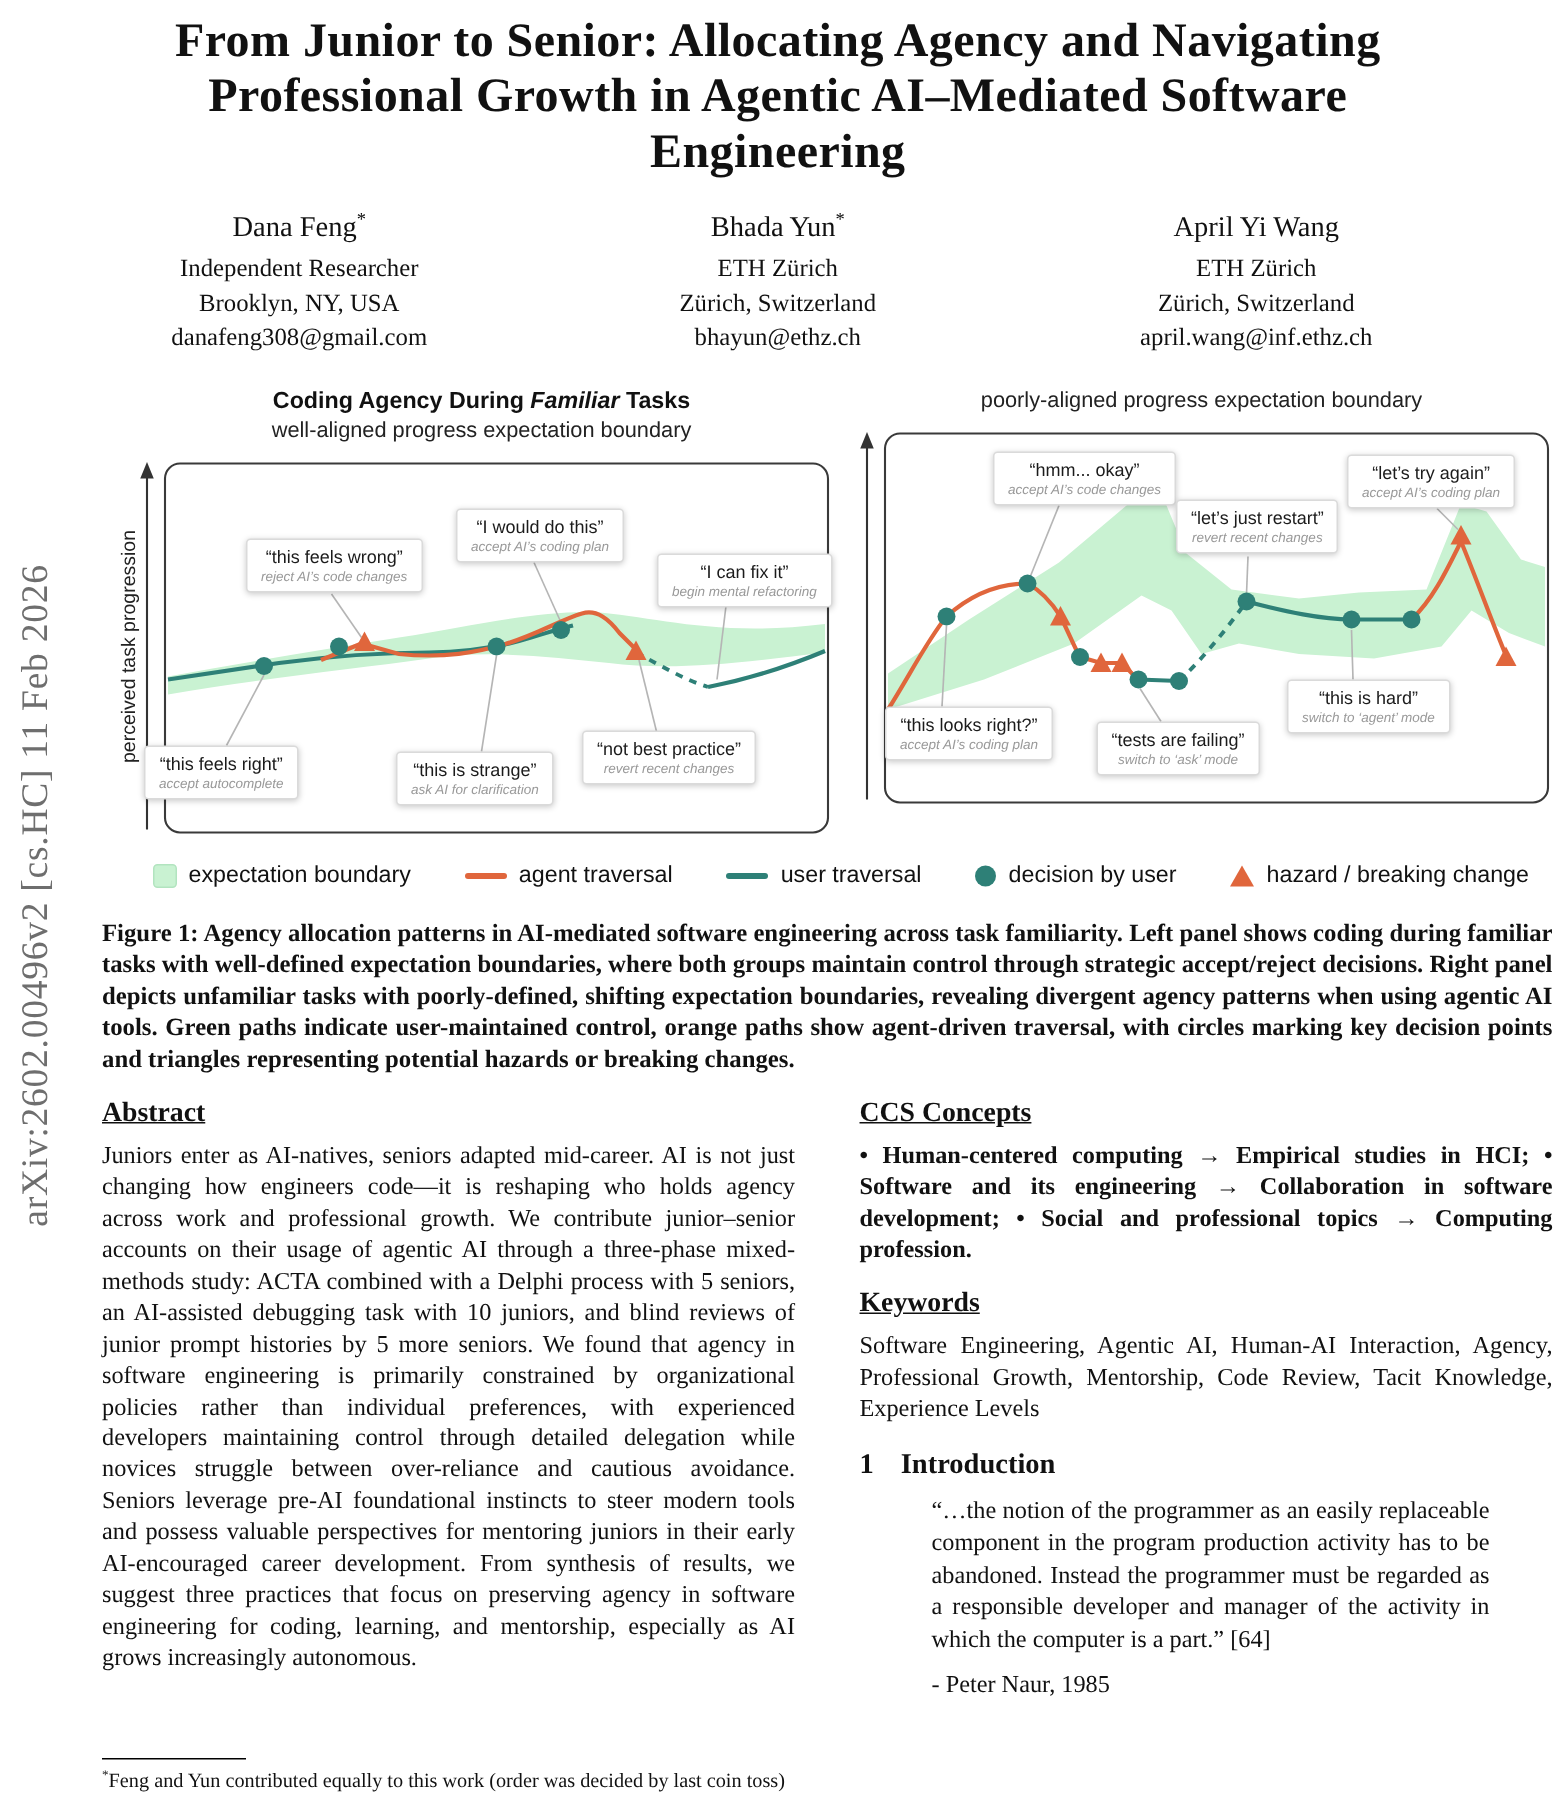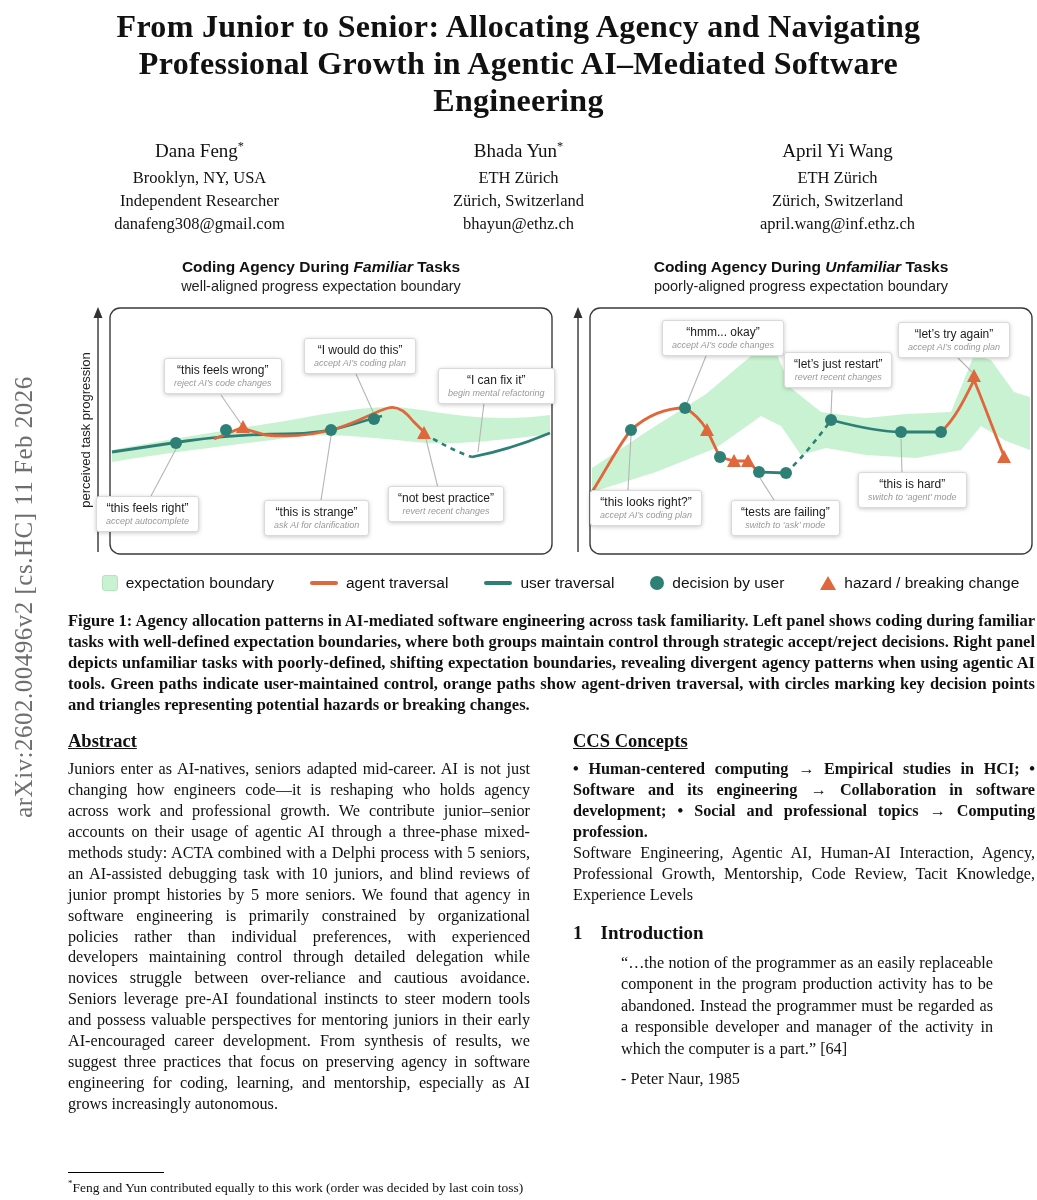--- a/index.html
+++ b/index.html
@@ -94,22 +94,22 @@
 
 <div class="page">
 
   <div class="watermark">arXiv:2602.00496v2  [cs.HC]  11 Feb 2026</div>
 
   <div class="title">From Junior to Senior: Allocating Agency and Navigating Professional Growth in Agentic AI–Mediated Software Engineering</div>
 
   <div class="authors">
     <div class="author">
       <div class="name"><span>Dana Feng</span><sup>*</sup></div>
+      <div class="line">Independent Researcher</div>
       <div class="line">Brooklyn, NY, USA</div>
-      <div class="line">Independent Researcher</div>
       <div class="line">danafeng308@gmail.com</div>
     </div>
     <div class="author">
       <div class="name"><span>Bhada Yun</span><sup>*</sup></div>
       <div class="line">ETH Zürich</div>
       <div class="line">Zürich, Switzerland</div>
       <div class="line">bhayun@ethz.ch</div>
     </div>
     <div class="author">
       <div class="name"><span>April Yi Wang</span><sup></sup></div>
@@ -184,21 +184,20 @@
             <div class="a">ask AI for clarification</div>
           </div>
           <div class="co" style="left:302px; top:186px;">
             <div class="q">“not best practice”</div>
             <div class="a">revert recent changes</div>
           </div>
         </div>
       </div>
 
       <div class="panel">
-        <div class="panel-title"><span>Coding Agency During </span><span class="em">Unfamiliar</span><span> Tasks</span></div>
         <div class="panel-subtitle">poorly-aligned progress expectation boundary</div>
         <div class="plot">
           <svg width="470" height="262" viewBox="0 0 470 262">
             <line x1="12" y1="252" x2="12" y2="16" stroke="#333" stroke-width="1.4"></line>
             <polygon points="12,7 7.5,18 16.5,18" fill="#333"></polygon>
             <rect x="24" y="8" width="442" height="246" rx="10" fill="#ffffff" stroke="#3a3a3a" stroke-width="1.4"></rect>
 
             <path d="M26,168 L80,132 L140,94 L185,56 L205,40 L225,88 L255,112 L300,118 L340,114 L385,112 L408,55 L425,60 L448,92 L464,97
                      L464,150 L440,141 L415,126 L395,150 L350,158 L300,155 L260,148 L235,155 L215,126 L195,116 L150,148 L90,172 L26,192 Z" fill="#c9f2d2"></path>
 
@@ -296,20 +295,21 @@
 
     <div class="col">
       <div class="h2">Abstract</div>
       <div class="body-p">Juniors enter as AI-natives, seniors adapted mid-career. AI is not just changing how engineers code—it is reshaping who holds agency across work and professional growth. We contribute junior–senior accounts on their usage of agentic AI through a three-phase mixed-methods study: ACTA combined with a Delphi process with 5 seniors, an AI-assisted debugging task with 10 juniors, and blind reviews of junior prompt histories by 5 more seniors. We found that agency in software engineering is primarily constrained by organizational policies rather than individual preferences, with experienced developers maintaining control through detailed delegation while novices struggle between over-reliance and cautious avoidance. Seniors leverage pre-AI foundational instincts to steer modern tools and possess valuable perspectives for mentoring juniors in their early AI-encouraged career development. From synthesis of results, we suggest three practices that focus on preserving agency in software engineering for coding, learning, and mentorship, especially as AI grows increasingly autonomous.</div>
     </div>
 
     <div class="col">
       <div class="h2">CCS Concepts</div>
       <div class="body-p bold">• Human-centered computing → Empirical studies in HCI; • Software and its engineering → Collaboration in software development; • Social and professional topics → Computing profession.</div>
 
+      <div class="h2 space">Keywords</div>
       <div class="body-p">Software Engineering, Agentic AI, Human-AI Interaction, Agency, Professional Growth, Mentorship, Code Review, Tacit Knowledge, Experience Levels</div>
 
       <div class="sec-head">
         <span class="num">1</span><span>Introduction</span>
       </div>
       <div class="quote">“…the notion of the programmer as an easily replaceable component in the program production activity has to be abandoned. Instead the programmer must be regarded as a responsible developer and manager of the activity in which the computer is a part.” [64]</div>
       <div class="quote-attr">- Peter Naur, 1985</div>
     </div>
   </div>
 

